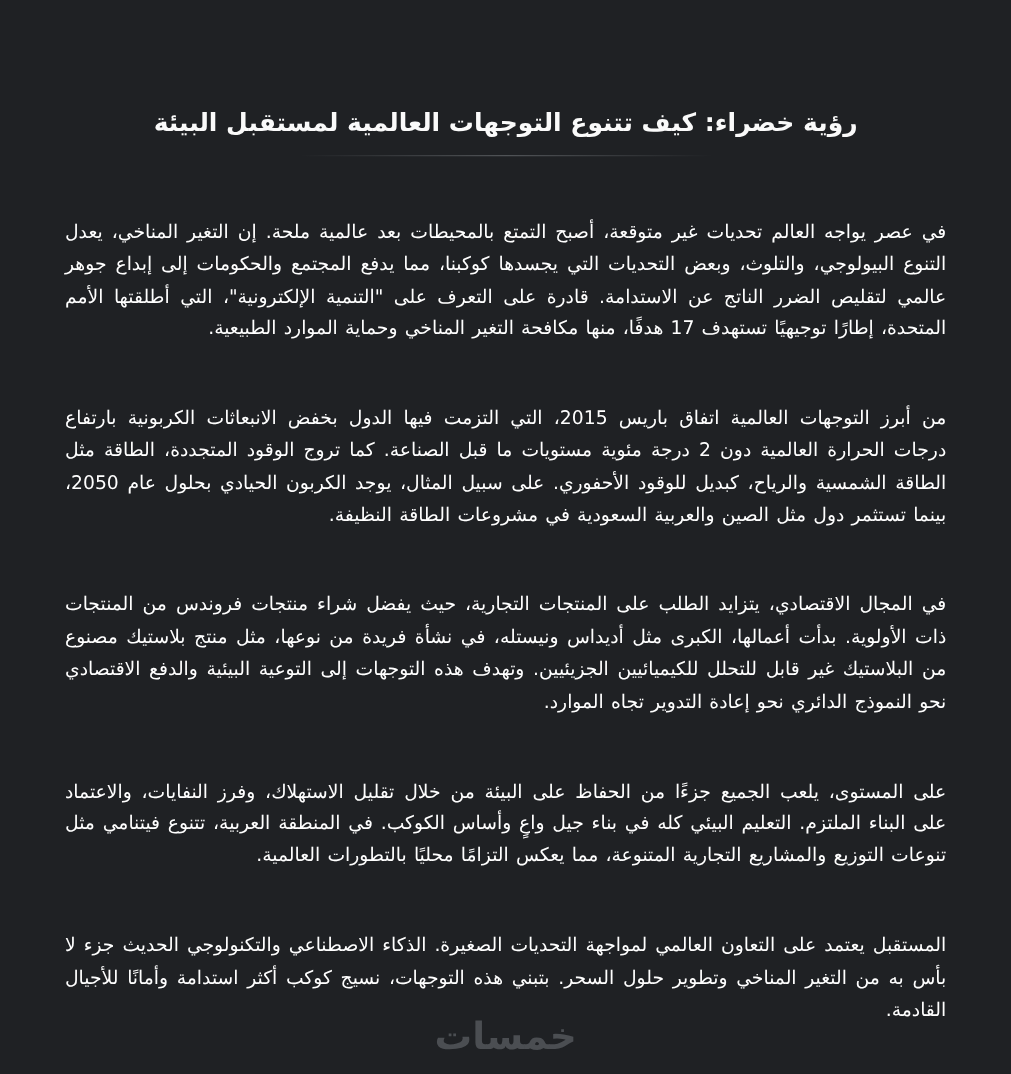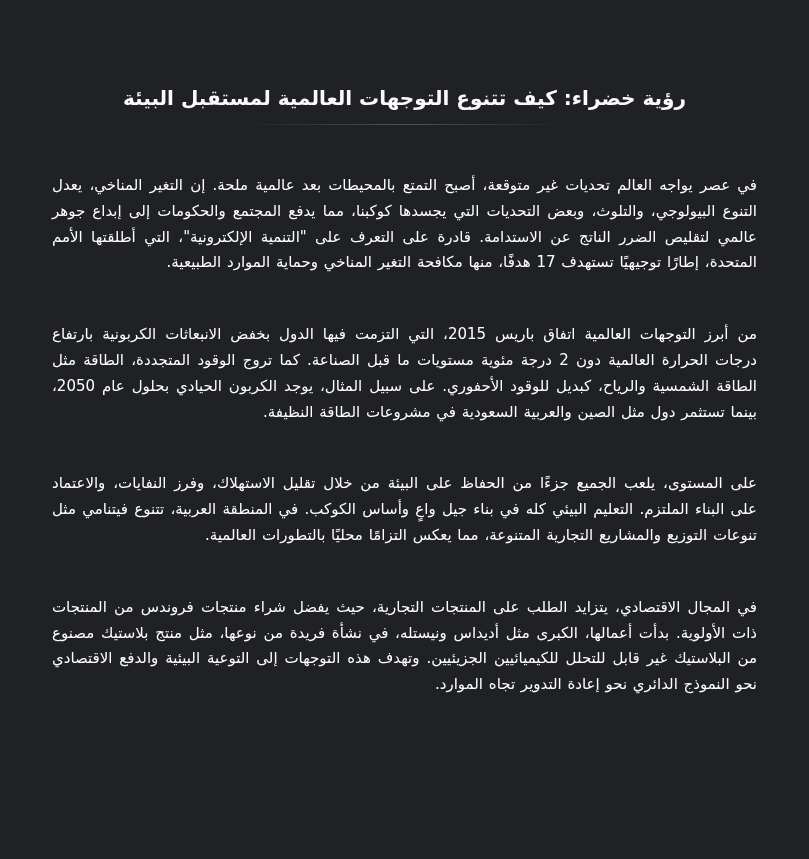--- a/index.html
+++ b/index.html
@@ -67,20 +67,22 @@
 
   <h1 class="article-title">رؤية خضراء: كيف تتنوع التوجهات العالمية لمستقبل البيئة</h1>
 
   <div class="title-divider"></div>
 
   <div class="article-body">
     <p class="article-paragraph">في عصر يواجه العالم تحديات غير متوقعة، أصبح التمتع بالمحيطات بعد عالمية ملحة. إن التغير المناخي، يعدل التنوع البيولوجي، والتلوث، وبعض التحديات التي يجسدها كوكبنا، مما يدفع المجتمع والحكومات إلى إبداع جوهر عالمي لتقليص الضرر الناتج عن الاستدامة. قادرة على التعرف على "التنمية الإلكترونية"، التي أطلقتها الأمم المتحدة، إطارًا توجيهيًا تستهدف 17 هدفًا، منها مكافحة التغير المناخي وحماية الموارد الطبيعية.</p>
 
     <p class="article-paragraph">من أبرز التوجهات العالمية اتفاق باريس 2015، التي التزمت فيها الدول بخفض الانبعاثات الكربونية بارتفاع درجات الحرارة العالمية دون 2 درجة مئوية مستويات ما قبل الصناعة. كما تروج الوقود المتجددة، الطاقة مثل الطاقة الشمسية والرياح، كبديل للوقود الأحفوري. على سبيل المثال، يوجد الكربون الحيادي بحلول عام 2050، بينما تستثمر دول مثل الصين والعربية السعودية في مشروعات الطاقة النظيفة.</p>
 
+    <p class="article-paragraph">في المجال الاقتصادي، يتزايد الطلب على المنتجات التجارية، حيث يفضل شراء منتجات فروندس من المنتجات ذات الأولوية. بدأت أعمالها، الكبرى مثل أديداس ونيستله، في نشأة فريدة من نوعها، مثل منتج بلاستيك مصنوع من البلاستيك غير قابل للتحلل للكيميائيين الجزيئيين. وتهدف هذه التوجهات إلى التوعية البيئية والدفع الاقتصادي نحو النموذج الدائري نحو إعادة التدوير تجاه الموارد.</p>
+
     <p class="article-paragraph">على المستوى، يلعب الجميع جزءًا من الحفاظ على البيئة من خلال تقليل الاستهلاك، وفرز النفايات، والاعتماد على البناء الملتزم. التعليم البيئي كله في بناء جيل واعٍ وأساس الكوكب. في المنطقة العربية، تتنوع فيتنامي مثل تنوعات التوزيع والمشاريع التجارية المتنوعة، مما يعكس التزامًا محليًا بالتطورات العالمية.</p>
 
-    <p class="article-paragraph">في المجال الاقتصادي، يتزايد الطلب على المنتجات التجارية، حيث يفضل شراء منتجات فروندس من المنتجات ذات الأولوية. بدأت أعمالها، الكبرى مثل أديداس ونيستله، في نشأة فريدة من نوعها، مثل منتج بلاستيك مصنوع من البلاستيك غير قابل للتحلل للكيميائيين الجزيئيين. وتهدف هذه التوجهات إلى التوعية البيئية والدفع الاقتصادي نحو النموذج الدائري نحو إعادة التدوير تجاه الموارد.</p>
-
+    <p class="article-paragraph">المستقبل يعتمد على التعاون العالمي لمواجهة التحديات الصغيرة. الذكاء الاصطناعي والتكنولوجي الحديث جزء لا بأس به من التغير المناخي وتطوير حلول السحر. بتبني هذه التوجهات، نسيج كوكب أكثر استدامة وأمانًا للأجيال القادمة.</p>
   </div>
 
+  <div class="watermark">خمسات</div>
 
 </div>
 
 </body></html>

